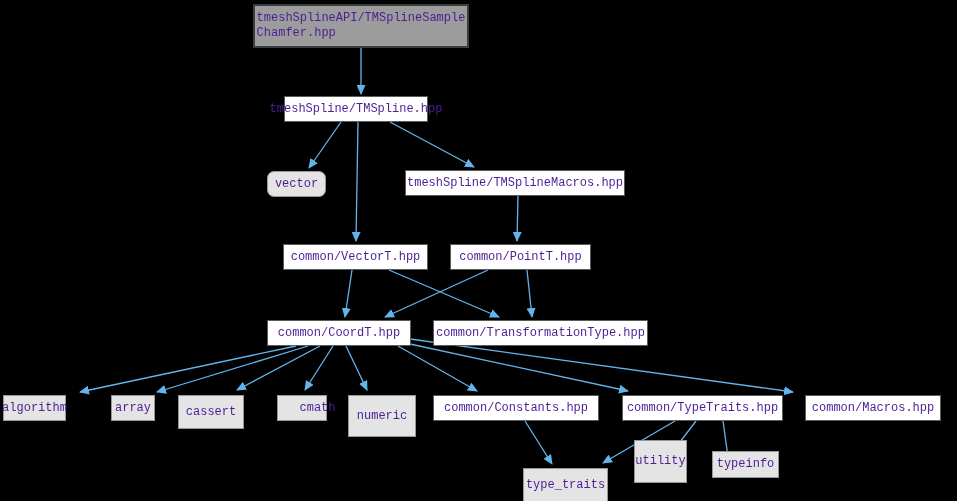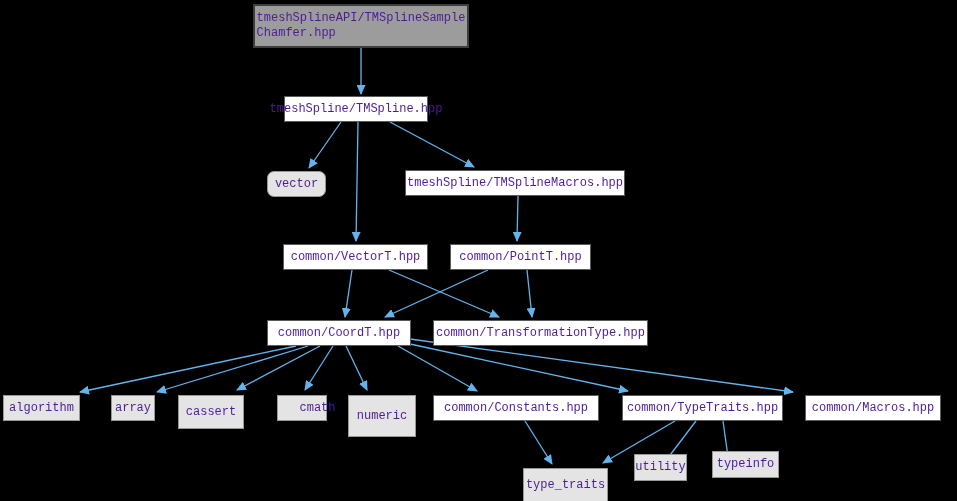--- a/index.html
+++ b/index.html
@@ -82,25 +82,25 @@
   </svg>
 
   <div class="node current" style="left:253px; top:4px;  width:216px; height:44px;">tmeshSplineAPI/TMSplineSample Chamfer.hpp</div>
   <div class="node" style="left:284px; top:96px; width:144px; height:26px;">tmeshSpline/TMSpline.hpp</div>
   <div class="node std" style="left:267px; top:171px; width:59px;  height:26px;border-radius:7px;">vector</div>
   <div class="node" style="left:405px; top:170px; width:220px; height:26px;">tmeshSpline/TMSplineMacros.hpp</div>
   <div class="node" style="left:283px; top:244px; width:145px; height:26px;">common/VectorT.hpp</div>
   <div class="node" style="left:450px; top:244px; width:141px; height:26px;">common/PointT.hpp</div>
   <div class="node" style="left:267px; top:320px; width:144px; height:26px;">common/CoordT.hpp</div>
   <div class="node" style="left:433px; top:320px; width:215px; height:26px;">common/TransformationType.hpp</div>
-  <div class="node std" style="left:3px;   top:395px; width:77px;  height:26px;">algorithm</div>
+  <div class="node std" style="left:3px;   top:395px; width:63px;  height:26px;">algorithm</div>
   <div class="node std" style="left:111px; top:395px; width:44px;  height:26px;">array</div>
   <div class="node std" style="left:178px; top:395px; width:66px;  height:34px;">cassert</div>
   <div class="node std" style="left:277px; top:395px; width:50px;  height:26px;padding-left:37px;">cmath</div>
   <div class="node std" style="left:348px; top:395px; width:68px;  height:42px;">numeric</div>
   <div class="node" style="left:622px; top:395px; width:161px; height:26px;">common/TypeTraits.hpp</div>
   <div class="node" style="left:433px; top:395px; width:166px; height:26px;">common/Constants.hpp</div>
   <div class="node" style="left:805px; top:395px; width:136px; height:26px;">common/Macros.hpp</div>
   <div class="node std" style="left:523px; top:468px; width:85px;  height:35px;">type_traits</div>
-  <div class="node std" style="left:634px; top:454px; width:53px;  height:27px;">utility</div>
+  <div class="node std" style="left:634px; top:440px; width:53px;  height:43px;">utility</div>
   <div class="node std" style="left:712px; top:451px; width:67px;  height:27px;">typeinfo</div>
 
 </div>
 
 </body></html>

